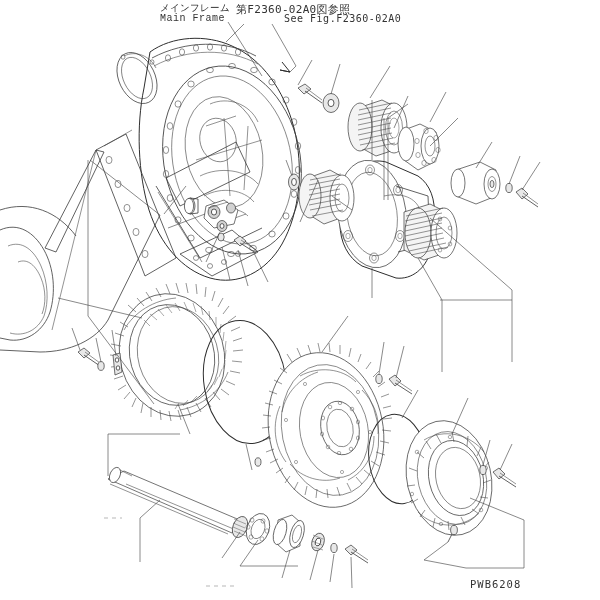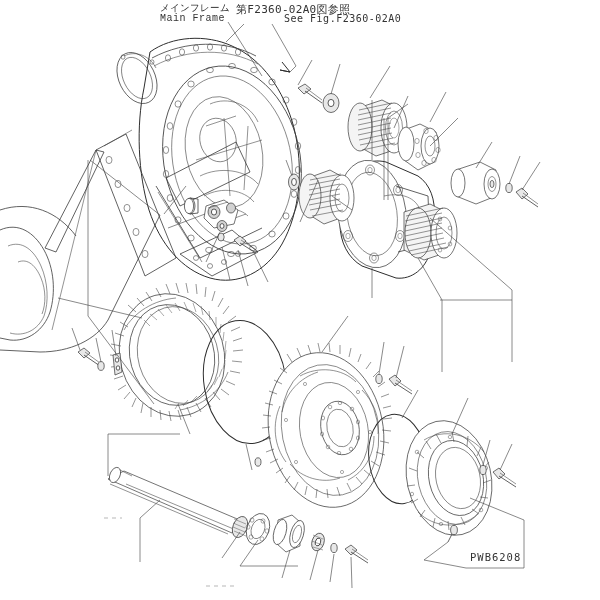--- a/index.html
+++ b/index.html
@@ -37,21 +37,21 @@
     position: absolute;
     font-family: "DejaVu Sans Mono", monospace;
     color: #333333;
     white-space: pre;
     letter-spacing: 0.5px;
   }
   .t-jp      { font-size: 9.5px; top: 2px;   left: 160px; letter-spacing: 0.3px; }
   .t-en      { font-size: 10px;  top: 13px;  left: 160px; font-family: Liberation Mono, monospace; }
   .t-ref-jp  { font-size: 11px; top: 2px;   left: 236px; letter-spacing: 0.3px; }
   .t-ref-en  { font-size: 10px;  top: 13px;  left: 236px; margin-left: 48px; }
-  .t-dwg     { font-size: 10.5px; top: 551px; left: 470px; letter-spacing: 1px; }
+  .t-dwg     { font-size: 10.5px; top: 578px; left: 470px; letter-spacing: 1px; }
 </style>
 </head>
 <body>
 
 <div id="page">
 
   <svg viewBox="0 0 600 600" xmlns="http://www.w3.org/2000/svg">
 
     <defs>
       <clipPath id="clipPage">

